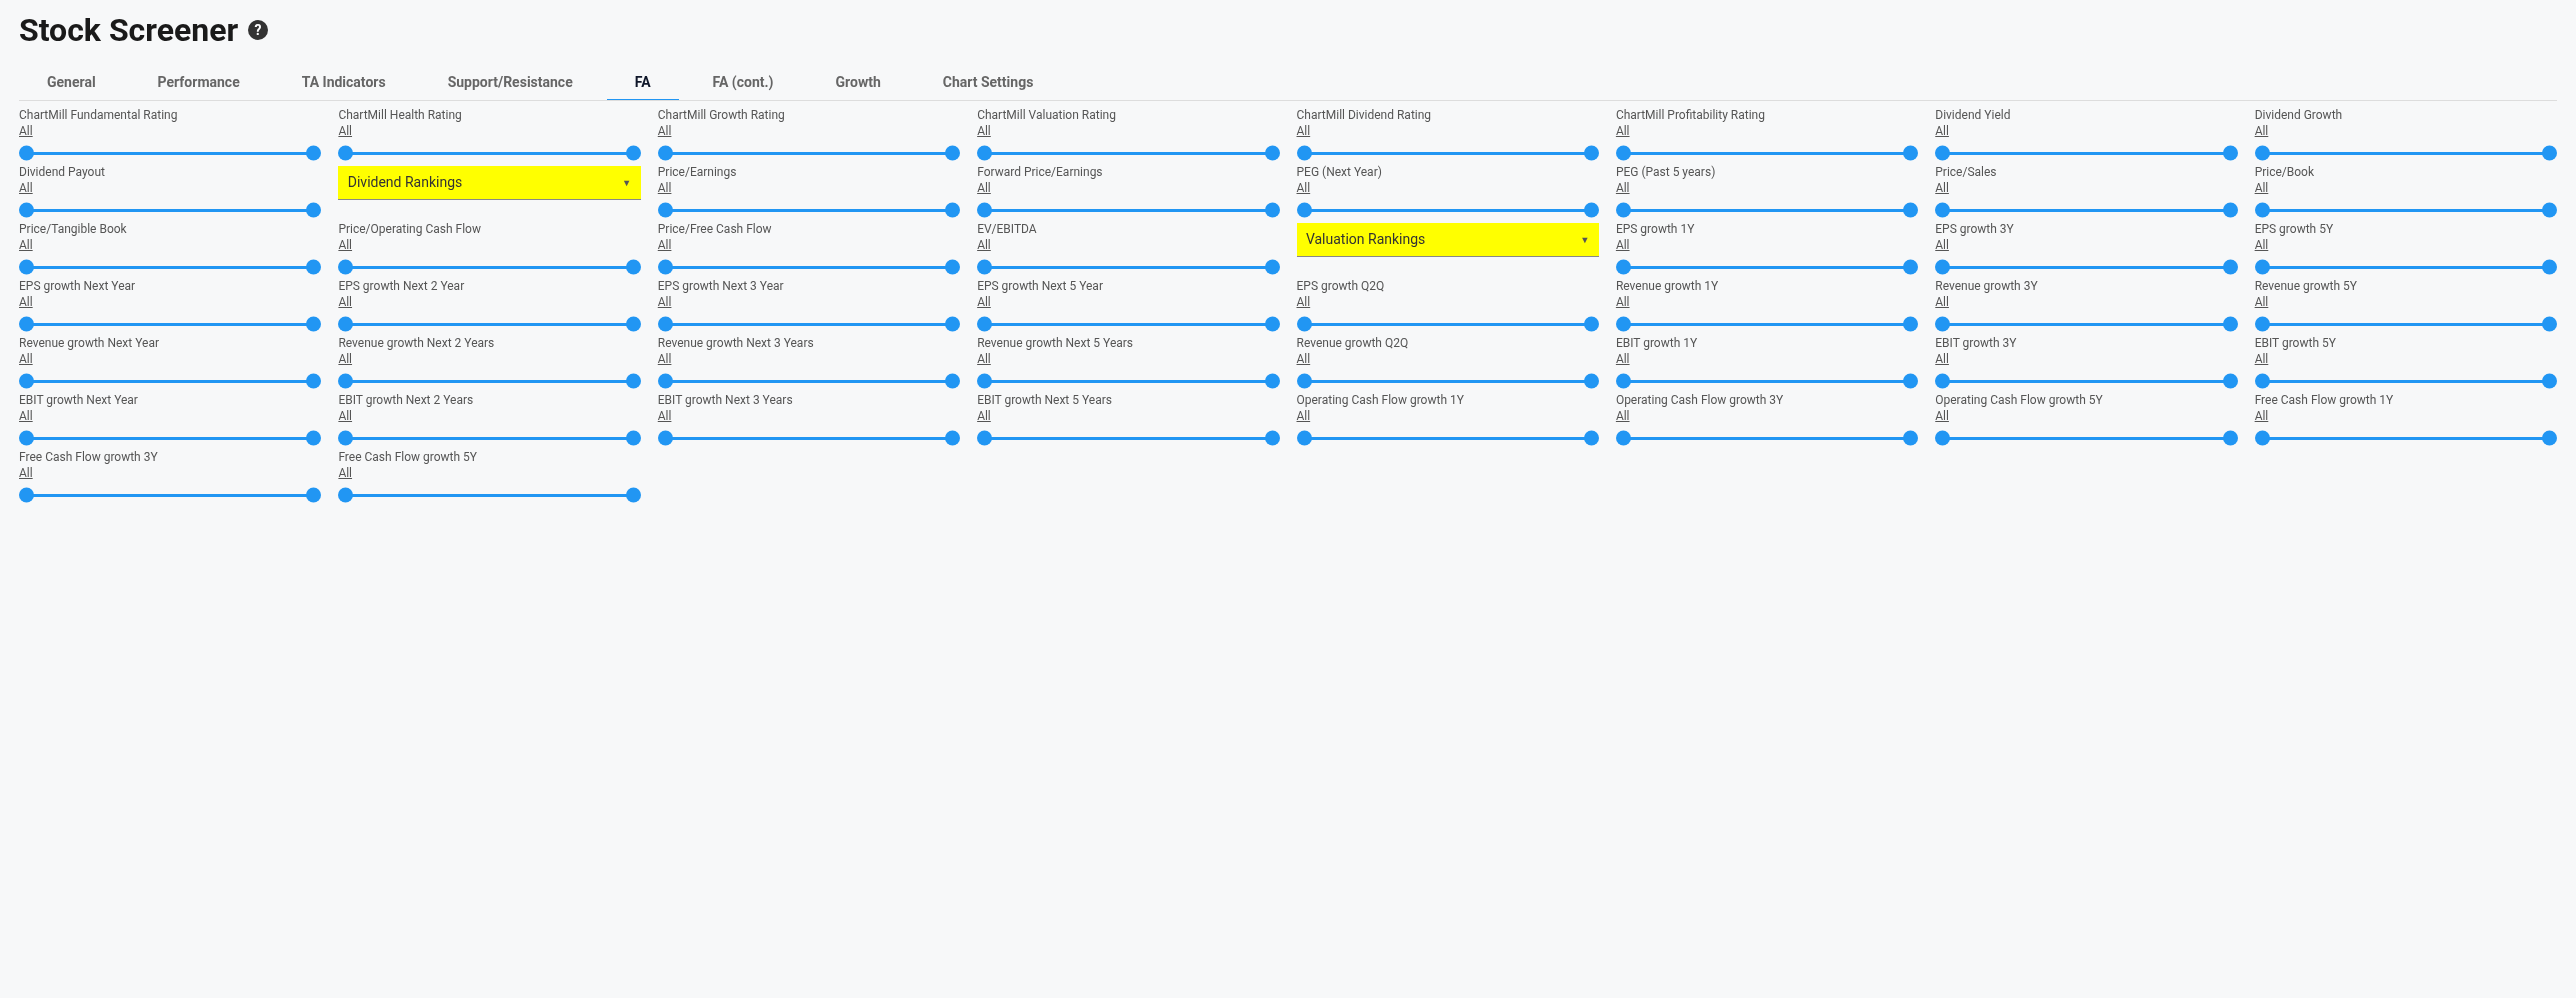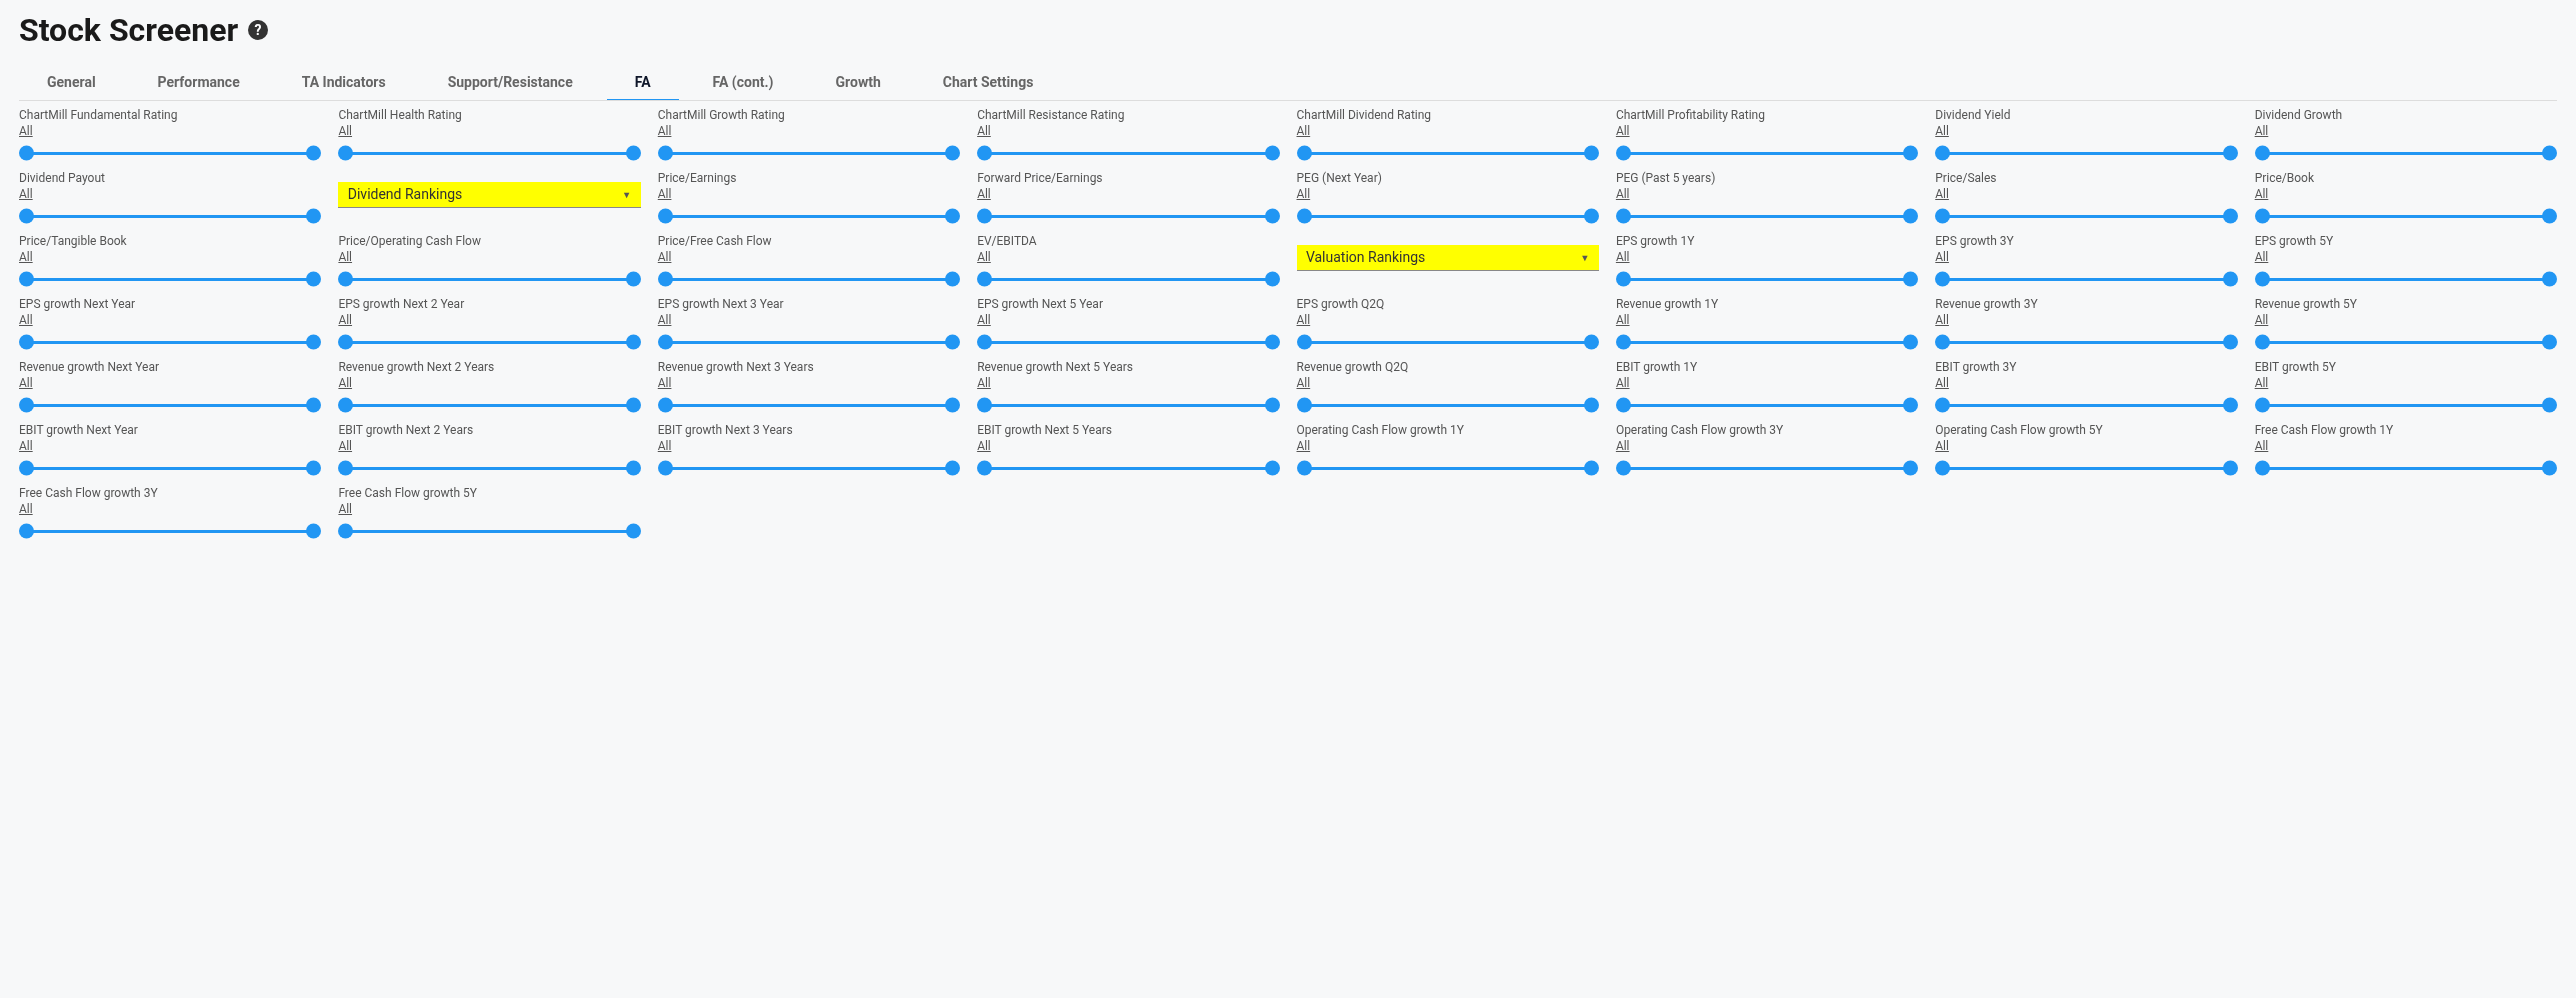--- a/index.html
+++ b/index.html
@@ -48,21 +48,21 @@
     border-bottom: 1.9px solid transparent;
     white-space: nowrap;
   }
   .tab.active {
     color: #0f172a;
     border-bottom-color: #2196F3;
   }
   .filters {
     display: grid;
     grid-template-columns: repeat(8, 1fr);
-    gap: 7px 17px;
+    gap: 1px 17px;
   }
   .filter {
     min-height: 56px;
     display: flex;
     flex-direction: column;
     justify-content: flex-start;
   }
   .filter-label {
     font-size: 12px;
     color: #555;
@@ -102,22 +102,22 @@
   .slider-handle.left { left: 0; }
   .slider-handle.right { right: 0; }
   .dropdown {
     background: #ffff00;
     border-bottom: 0.9px solid #888;
     padding: 7.5px 9.4px;
     display: flex;
     align-items: center;
     justify-content: space-between;
     cursor: pointer;
-    margin-top: 11px;
-    height: 26px;
+    margin-top: 1px;
+    height: 34px;
   }
   .dropdown-label {
     font-size: 14px;
     color: #333;
   }
   .dropdown-arrow {
     font-size: 9.4px;
     color: #555;
   }
 </style>
@@ -162,21 +162,21 @@
     <div class="filter">
       <div class="filter-label">ChartMill Growth Rating</div>
       <div class="filter-value">All</div>
       <div class="slider">
         <div class="slider-track"></div>
         <div class="slider-handle left"></div>
         <div class="slider-handle right"></div>
       </div>
     </div>
     <div class="filter">
-      <div class="filter-label">ChartMill Resistance Rating</div>
+      <div class="filter-label">ChartMill Valuation Rating</div>
       <div class="filter-value">All</div>
       <div class="slider">
         <div class="slider-track"></div>
         <div class="slider-handle left"></div>
         <div class="slider-handle right"></div>
       </div>
     </div>
     <div class="filter">
       <div class="filter-label">ChartMill Dividend Rating</div>
       <div class="filter-value">All</div>

